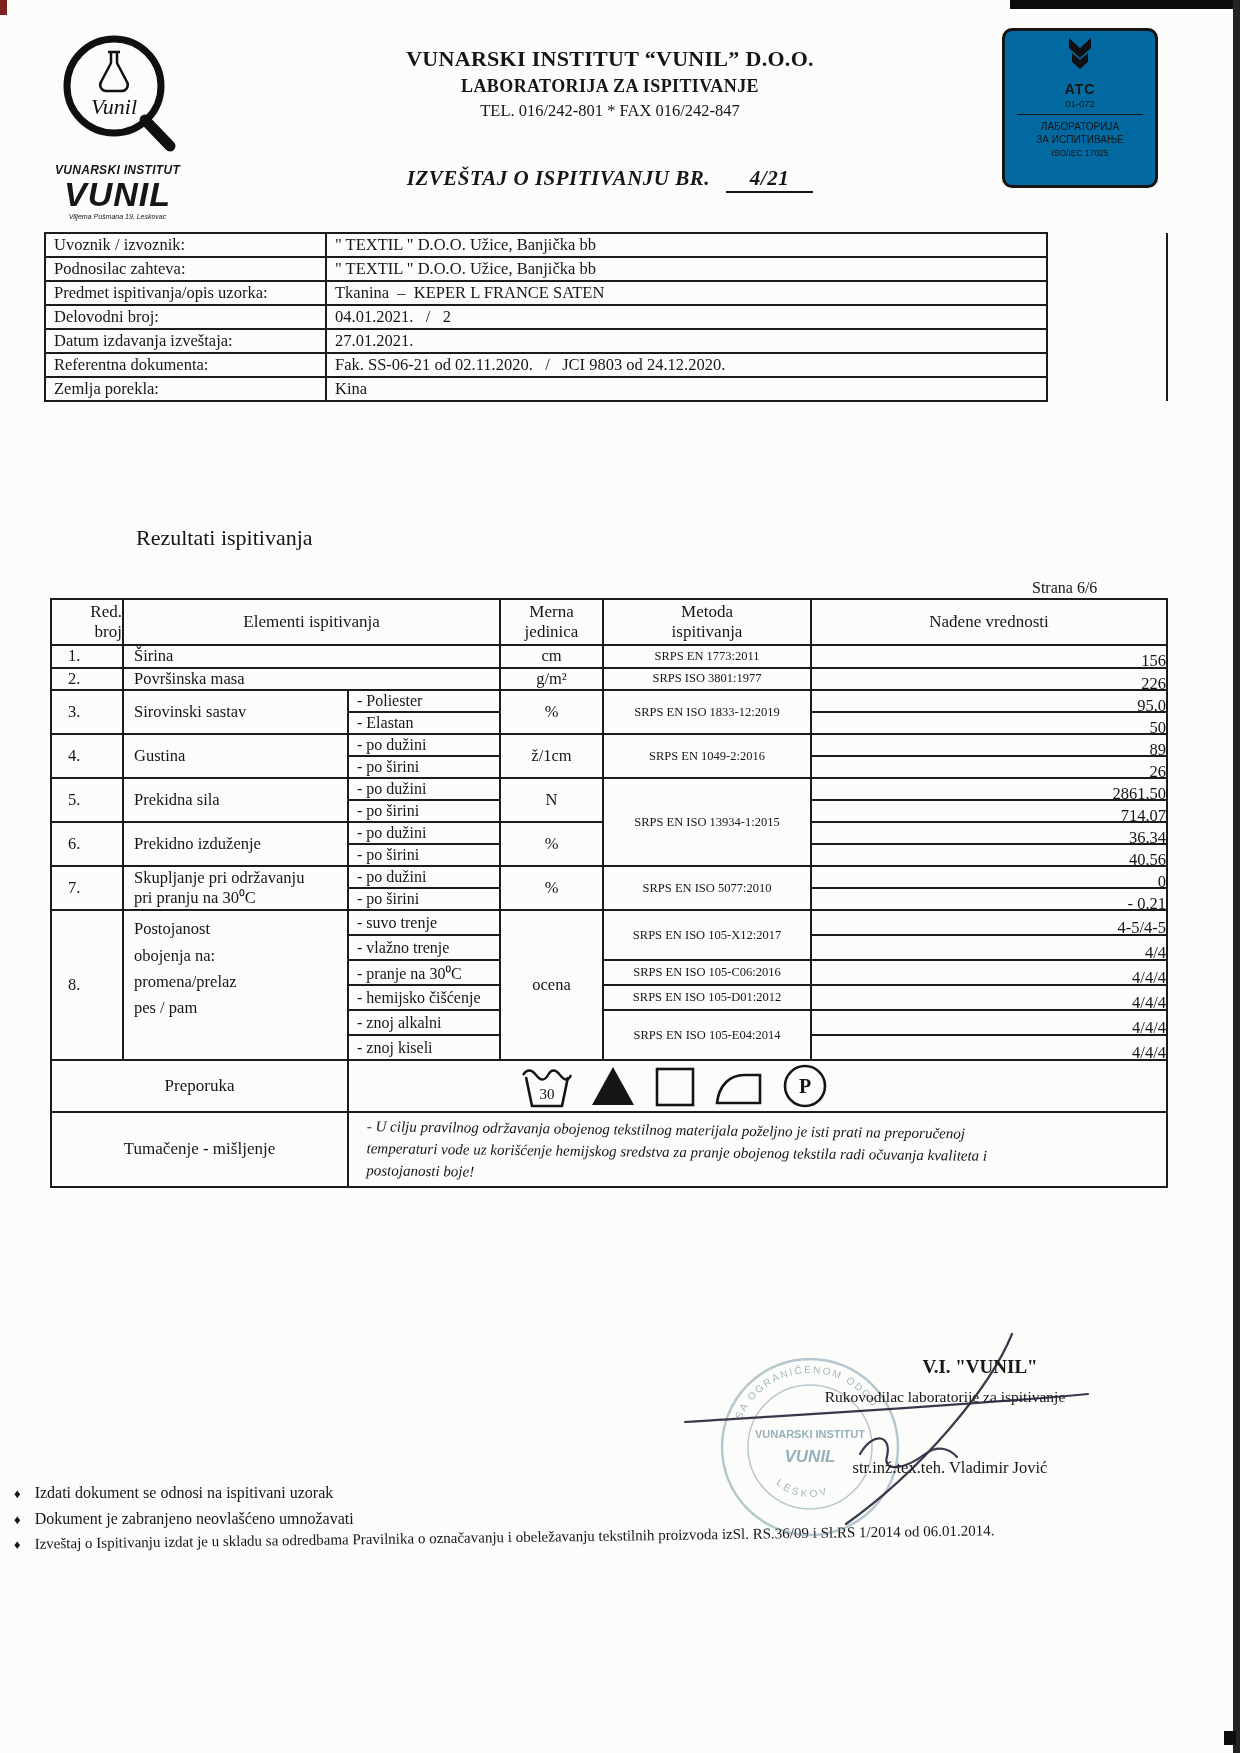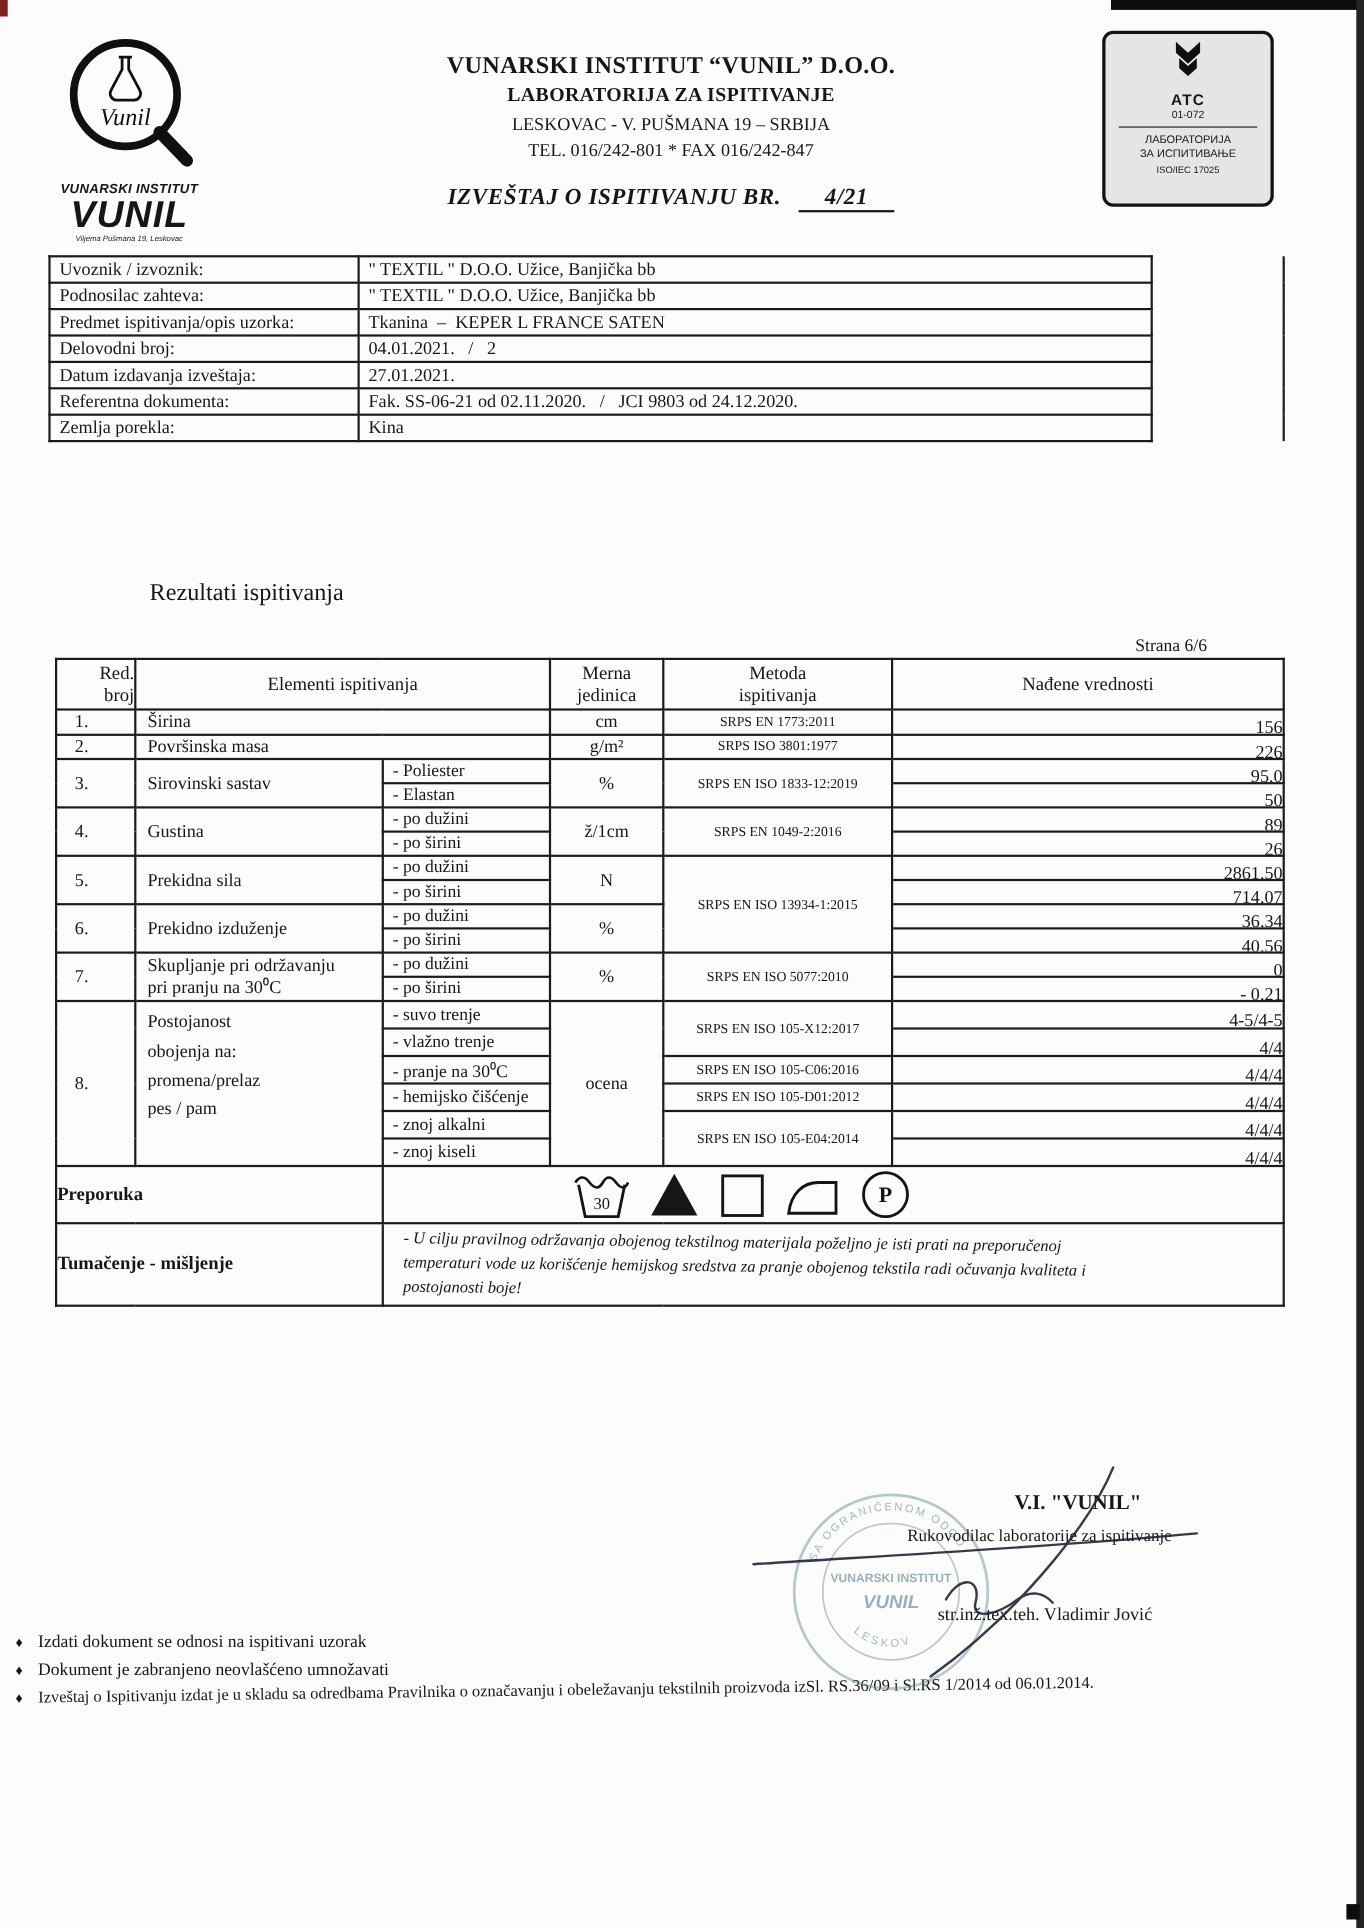--- a/index.html
+++ b/index.html
@@ -24,21 +24,21 @@
   .hdr-title{font-size:22px;font-weight:bold;letter-spacing:.3px;}
   .hdr-sub{font-size:18px;font-weight:bold;margin-top:4px;letter-spacing:.4px;}
   .hdr-addr{font-size:16.5px;margin-top:6px;}
   .hdr-tel{font-size:16.5px;margin-top:4px;}
   .report-title{position:absolute;left:265px;top:166px;width:690px;text-align:center;
                 font-size:21px;font-weight:bold;font-style:italic;letter-spacing:.5px;}
   .report-no{border-bottom:2.5px solid #161616;padding:0 24px 1px 24px;margin-left:10px;text-align:right;}
 
   
   .atc{position:absolute;left:1002px;top:28px;width:156px;height:160px;border:3px solid #141414;
-       border-radius:10px;text-align:center;font-family:"Liberation Sans",sans-serif;padding-top:5px;box-sizing:border-box;background:#e5e5e5;}
+       border-radius:10px;text-align:center;font-family:"Liberation Sans",sans-serif;padding-top:5px;box-sizing:border-box;background:#0369a1;}
   .atc-name{font-size:14px;font-weight:bold;letter-spacing:1px;margin-top:1px;}
   .atc-code{font-size:9.5px;margin-top:1px;}
   .atc-div{border-top:1.5px solid #141414;margin:5px 12px 5px 12px;}
   .atc-l1,.atc-l2{font-size:10px;line-height:1.3;}
   .atc-l3{font-size:8.5px;margin-top:2px;}
 
   
   .info-table{position:absolute;left:44px;top:232px;width:1122px;border-collapse:collapse;table-layout:fixed;}
   .info-table td{border:2px solid #1b1b1b;height:22px;font-size:16.5px;padding:0 8px;vertical-align:middle;white-space:pre;overflow:hidden;}
   .info-table td.spacer{border-top:none;border-bottom:none;}
@@ -52,21 +52,21 @@
   .res-table th{font-size:17px;text-align:center;}
   .res-table th.num-h{text-align:right;vertical-align:top;padding:2px 0 0 8px;}
   .res-table td.num{text-align:left;padding-left:16px;}
   .res-table td.el{text-align:left;padding-left:10px;line-height:1.25;}
   .res-table td.el.top{vertical-align:top;padding-top:5px;line-height:1.6;}
   .res-table td.sub{text-align:left;padding-left:8px;font-size:16px;}
   .res-table td.unit{text-align:center;}
   .res-table td.method{text-align:center;font-size:12.5px;}
   .res-table td.val{text-align:right;}
   .res-table td.val span{position:relative;top:5px;display:inline-block;}
-  .res-table td.label-cell{font-size:17px;font-weight:bold;}
+  .res-table td.label-cell{text-align:center;font-size:17px;}
   .pre{white-space:pre-line;}
   .symbols{display:flex;align-items:center;gap:16px;padding-left:172px;}
   .symbols svg{display:block;}
   .tum-text{font-style:italic;font-size:15px;line-height:1.45;padding:3px 16px 4px 18px;
             transform:rotate(0.7deg);transform-origin:left top;white-space:pre-line;}
 
   
   .sig-company{position:absolute;left:860px;top:1356px;width:240px;text-align:center;font-size:19px;font-weight:bold;z-index:3;}
   .sig-role{position:absolute;left:800px;top:1388px;width:290px;text-align:center;font-size:15.5px;z-index:3;}
   .sig-name{position:absolute;left:800px;top:1458px;width:300px;text-align:center;font-size:16.5px;z-index:3;}
@@ -97,21 +97,20 @@
       <text x="62" y="84" text-anchor="middle" font-family="Liberation Serif, serif" font-style="italic" font-size="22" fill="#101010">Vunil</text>
     </svg>
     <div class="logo-inst">VUNARSKI INSTITUT</div>
     <div class="logo-name">VUNIL</div>
     <div class="logo-addr">Viljema Pušmana 19, Leskovac</div>
   </div>
 
   <div class="hdr">
     <div class="hdr-title">VUNARSKI INSTITUT “VUNIL” D.O.O.</div>
     <div class="hdr-sub">LABORATORIJA ZA ISPITIVANJE</div>
-    <div class="hdr-addr">LESKOVAC - V. PUŠMANA 19 – SRBIJA</div>
     <div class="hdr-tel">TEL. 016/242-801 * FAX 016/242-847</div>
   </div>
   <div class="report-title">
     <span>IZVEŠTAJ O ISPITIVANJU BR.</span>
     <span class="report-no">4/21</span>
   </div>
 
   <div class="atc">
     <svg width="36" height="40" viewBox="0 0 36 40">
       <path d="M7,2 L18,12 L29,2 L29,12 L18,22 L7,12 Z" fill="#101010"></path>

